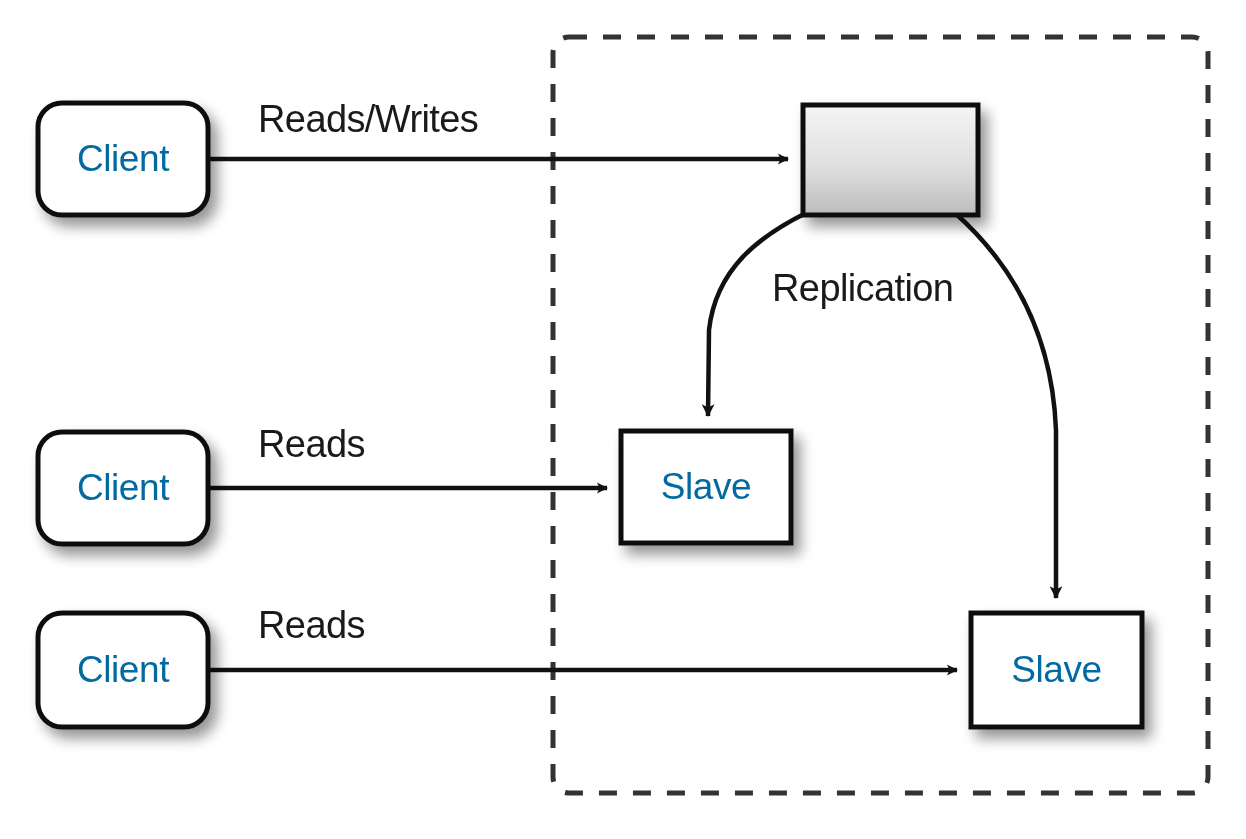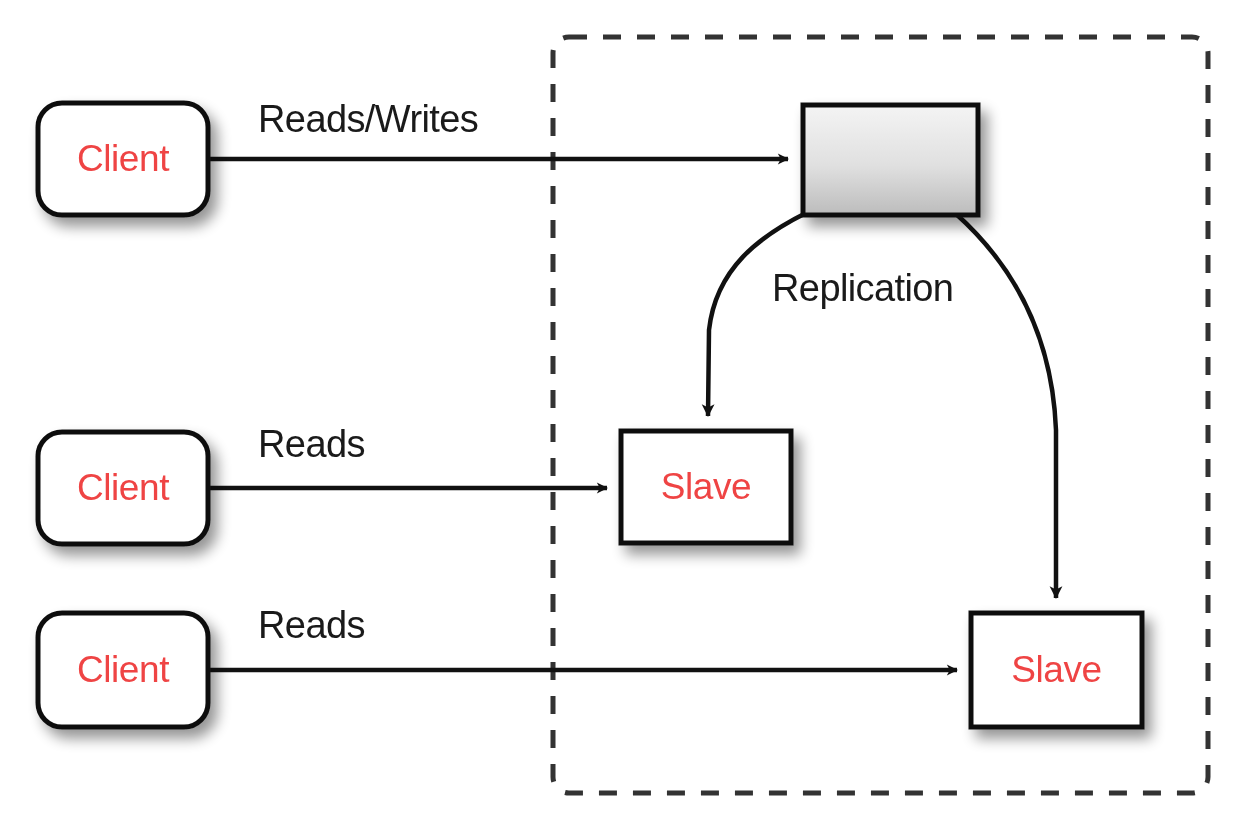--- a/index.html
+++ b/index.html
@@ -20,21 +20,21 @@
     left: 0;
     top: 0;
     width: 1246px;
     height: 839px;
   }
   .node-label {
     position: absolute;
     display: flex;
     align-items: center;
     justify-content: center;
-    color: #ef4444;
+    color: #0369a1;
     font-family: "Liberation Sans", sans-serif;
     font-size: 37px;
     letter-spacing: -0.4px;
     white-space: nowrap;
     pointer-events: none;
   }
   .edge-label {
     position: absolute;
     color: #1a1a1a;
     font-family: "Liberation Sans", sans-serif;

